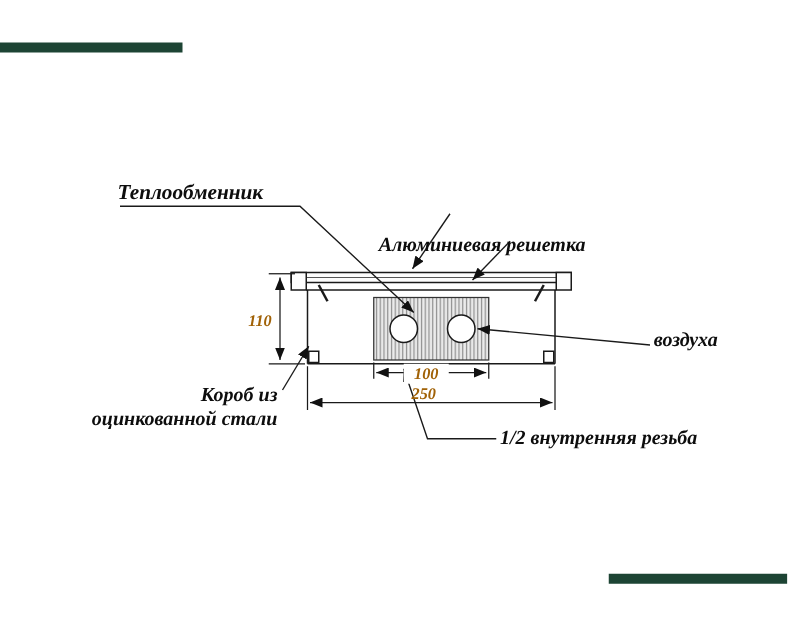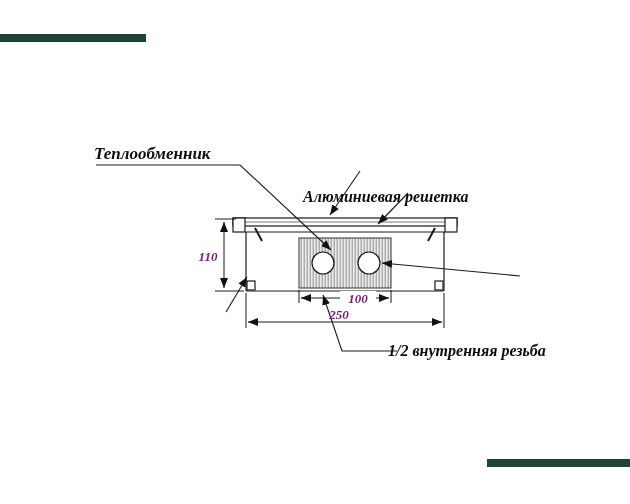--- a/index.html
+++ b/index.html
@@ -16,21 +16,21 @@
   svg{position:absolute;left:0;top:0;}
   .label{
     position:absolute;
     font-style:italic;font-weight:bold;
     color:#0d0d0d;white-space:nowrap;
     font-size:16px;line-height:19px;
   }
   .dim{
     position:absolute;
     font-style:italic;font-weight:bold;
-    color:#701a75;
+    color:#a16207;
     font-size:13px;text-align:center;
   }
   .right{text-align:right;}
   .on-line{background:#ffffff;}
 </style>
 </head>
 <body>
 
 <div id="page">
 
@@ -102,24 +102,29 @@
       <path d="M397,351 L342,351 L323,295" marker-end="url(#arrE)"></path>
     </g>
   </svg>
 
   <div class="label" style="left:94px;top:144px;font-size:17px;">Теплообменник</div>
 
   <div class="label" style="left:303px;top:150px;margin-top:37px;">Алюминиевая решетка</div>
 
 
   <div class="label" style="left:523px;top:263px;">
+    <div>воздуха</div>
   </div>
 
+  <div class="label right" style="left:30px;top:307px;width:192px;">
+    <div>Короб из</div>
+    <div>оцинкованной стали</div>
+  </div>
 
-  <div class="label" style="left:388px;top:341px;">1/2 внутренняя резьба</div>
+  <div class="label" style="left:400px;top:341px;">1/2 внутренняя резьба</div>
 
   <div class="dim" style="left:193px;top:249px;width:30px;">110</div>
 
-  <div class="dim on-line" style="left:340px;top:291px;width:36px;">100</div>
+  <div class="dim on-line" style="left:323px;top:291px;width:36px;">100</div>
 
   <div class="dim" style="left:321px;top:307px;width:36px;">250</div>
 
 </div>
 
 </body></html>

